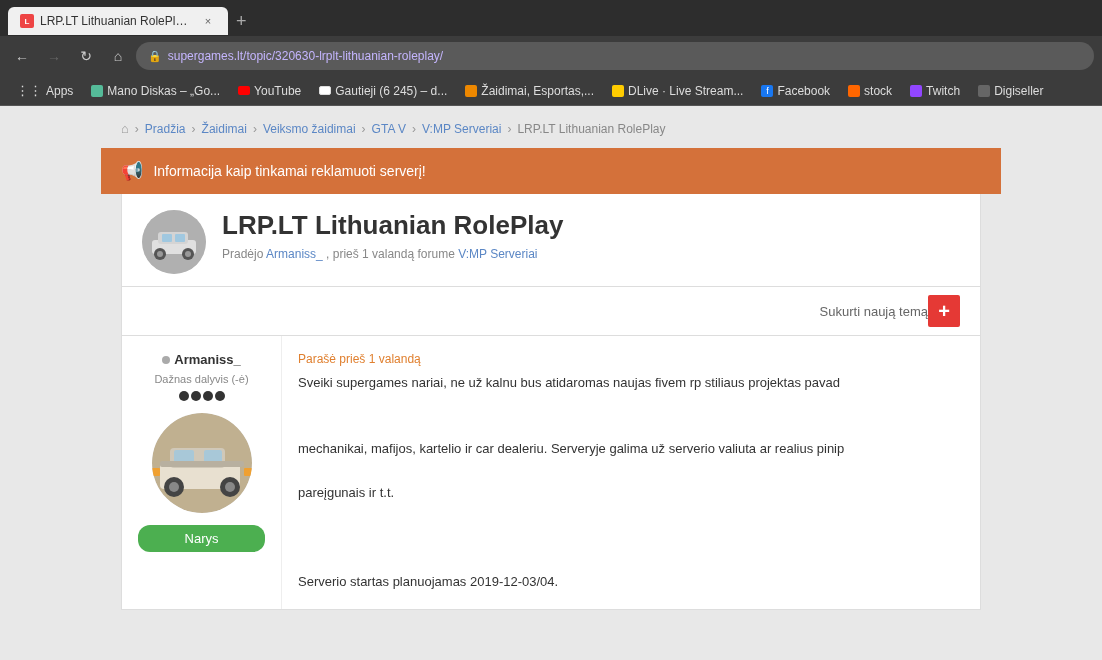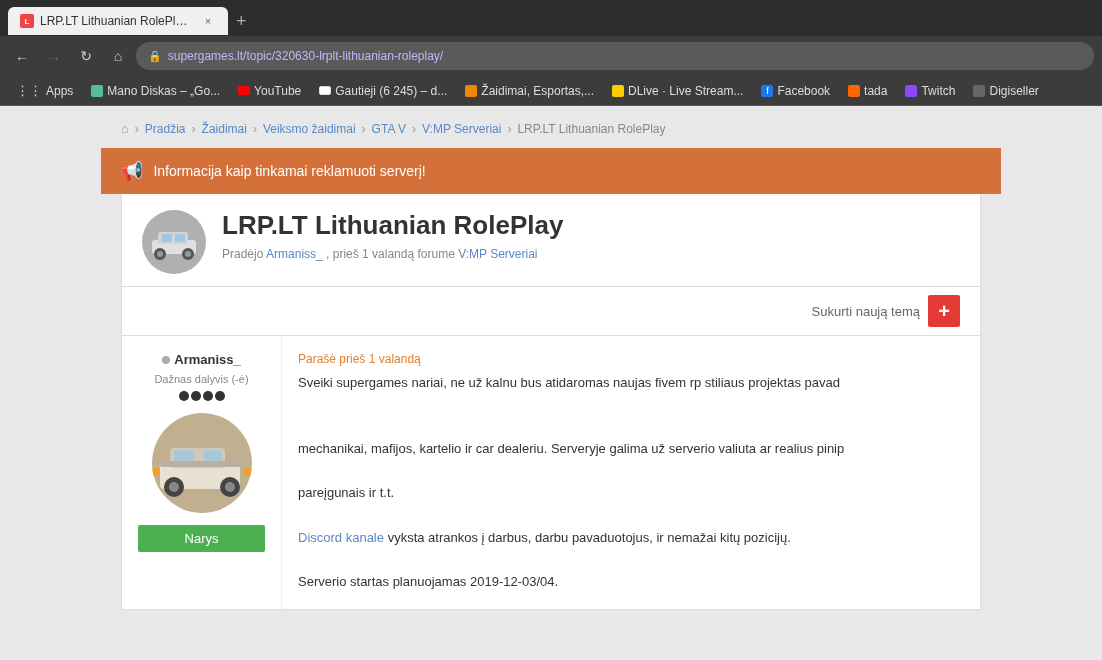--- a/index.html
+++ b/index.html
@@ -240,21 +240,21 @@
       <div class="bookmark-item">
         <span class="bm-dlive"></span>
         <span>DLive · Live Stream...</span>
       </div>
       <div class="bookmark-item">
         <span class="bm-fb">f</span>
         <span>Facebook</span>
       </div>
       <div class="bookmark-item">
         <span class="bm-r"></span>
-        <span>tada</span>
+        <span>stock</span>
       </div>
       <div class="bookmark-item">
         <span class="bm-twitch"></span>
         <span>Twitch</span>
       </div>
       <div class="bookmark-item">
         <span class="bm-digi"></span>
         <span>Digiseller</span>
       </div>
     </div>
@@ -306,21 +306,21 @@
           <div style="font-size:26px;font-weight:bold;color:#333;margin-bottom:6px;">LRP.LT Lithuanian RolePlay</div>
           <div style="font-size:12px;color:#888;">
             <span>Pradėjo </span>
             <a href="#" style="color:#5b87c5;text-decoration:none;">Armaniss_</a>
             <span>, prieš 1 valandą forume </span>
             <a href="#" style="color:#5b87c5;text-decoration:none;">V:MP Serveriai</a>
           </div>
         </div>
       </div>
 
-      <div style="background:white; border:1px solid #ddd; border-top:none; padding:8px 20px; display:flex; justify-content:flex-end; align-items:center; gap:8px;">
+      <div style="background:white; border:1px solid #ddd; border-top:none; padding:8px 20px; display:flex; justify-content:flex-end; align-items:center; gap:0;">
         <span style="color:#666;font-size:13px;">Sukurti naują temą</span>
         <button style="background:#e53935;border:none;color:white;width:32px;height:32px;font-size:20px;font-weight:bold;cursor:pointer;display:flex;align-items:center;justify-content:center;border-radius:2px;">+</button>
       </div>
 
       <div style="background:white;border:1px solid #ddd;border-top:none;display:flex;">
 
         <div style="width:160px;flex-shrink:0;padding:16px;border-right:1px solid #eee;display:flex;flex-direction:column;align-items:center;gap:6px;">
           <div style="display:flex;align-items:center;gap:4px;">
             <span style="width:8px;height:8px;border-radius:50%;background:#aaa;flex-shrink:0;"></span>
             <span style="font-weight:bold;font-size:13px;color:#333;">Armaniss_</span>
@@ -343,37 +343,34 @@
               <circle cx="78" cy="74" r="10" fill="#444"></circle>
               <circle cx="78" cy="74" r="5" fill="#888"></circle>
               <rect x="22" y="37" width="20" height="14" rx="2" fill="#a8c8d8"></rect>
               <rect x="52" y="37" width="18" height="14" rx="2" fill="#a8c8d8"></rect>
               <rect x="0" y="55" width="8" height="8" rx="1" fill="#f0a030"></rect>
               <rect x="92" y="55" width="8" height="8" rx="1" fill="#f0a030"></rect>
 
               <rect x="8" y="48" width="84" height="6" rx="2" fill="#b8b0a0"></rect>
             </svg>
           </div>
-          <button style="background:#4caf50;color:white;border:none;padding:6px 0;font-size:13px;cursor:pointer;border-radius:2px;width:100%;">Narys</button>
+          <button style="background:#4caf50;color:white;border:none;padding:6px 0;font-size:13px;cursor:pointer;border-radius:12px;width:100%;">Narys</button>
         </div>
 
         <div style="flex:1;padding:16px;">
           <div style="font-size:12px;color:#e08030;margin-bottom:6px;">Parašė prieš 1 valandą</div>
           <div style="font-size:13px;color:#333;line-height:1.7;">
             <span>Sveiki supergames nariai, ne už kalnu bus atidaromas naujas fivem rp stiliaus projektas pavad</span><br>
             <br>
             <br>
             <span>mechanikai, mafijos, kartelio ir car dealeriu. Serveryje galima už serverio valiuta ar realius pinip</span><br>
             <br>
             <span>pareįgunais ir t.t.</span><br>
             <br>
-            <span>
-              <a href="#" style="color:#5b87c5;text-decoration:none;">Discord kanale</a>
-              <span> vyksta atrankos į darbus, darbu pavaduotojus, ir nemažai kitų pozicijų.</span>
-            </span><br>
+            <br>
             <br>
             <span>Serverio startas planuojamas 2019-12-03/04.</span>
           </div>
         </div>
       </div>
 
     </div>
   </div>
 
 </div>

